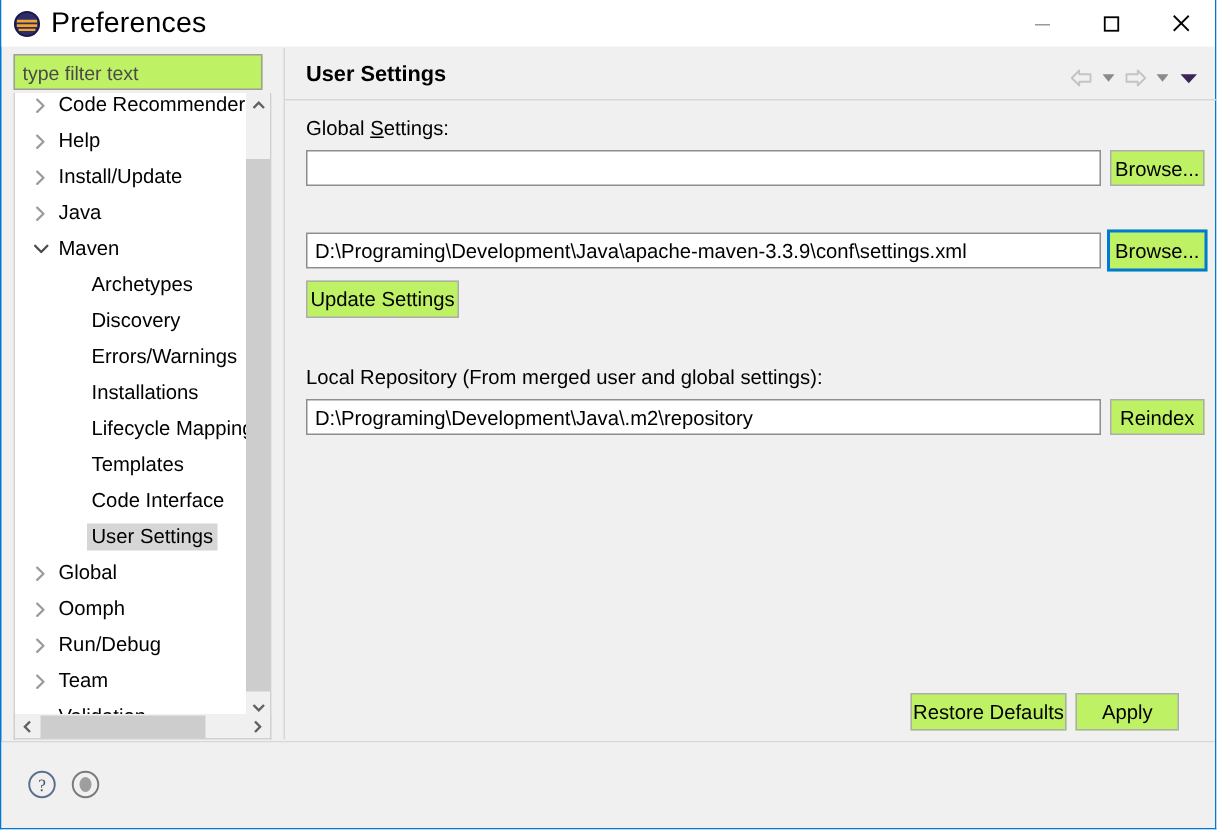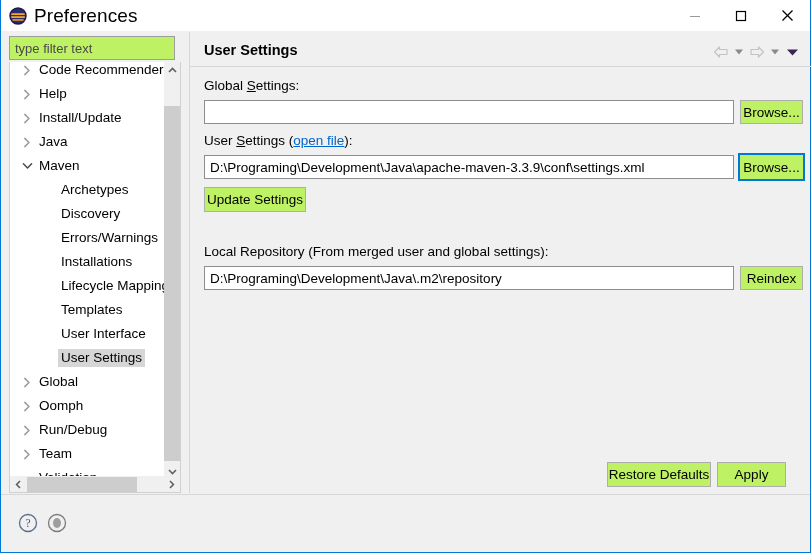--- a/index.html
+++ b/index.html
@@ -266,21 +266,21 @@
         <div class="tree-row lvl2">
           <span class="tree-label">Installations</span>
         </div>
         <div class="tree-row lvl2">
           <span class="tree-label">Lifecycle Mapping</span>
         </div>
         <div class="tree-row lvl2">
           <span class="tree-label">Templates</span>
         </div>
         <div class="tree-row lvl2">
-          <span class="tree-label">User Interface</span>
+          <span class="tree-label">Code Interface</span>
         </div>
         <div class="tree-row lvl2 selected">
           <span class="tree-label">User Settings</span>
         </div>
         <div class="tree-row lvl1">
           <span class="tw">
             <svg width="8" height="11" viewBox="0 0 8 11">
               <polyline points="1.8,1.4 6,5.5 1.8,9.6" fill="none" stroke="#9b9b9b" stroke-width="1.5" stroke-linecap="round" stroke-linejoin="round"></polyline>
             </svg>
           </span>
@@ -375,23 +375,20 @@
       </div>
     </div>
     <div id="title-sep"></div>
 
     <div class="fld-label" style="left:14px; top:46px;">
       <span>Global </span><span class="mn">S</span><span>ettings:</span>
     </div>
     <input class="txtbox" style="left: 14px; top: 68px; width: 530px;" type="text" value="">
     <button class="btn" style="left:550px; top:68px; width:63px; height:24px;">Browse...</button>
 
-    <div class="fld-label" style="left:14px; top:101px;">
-      <span>User </span><span class="mn">S</span><span>ettings (</span><span class="link">open file</span><span>):</span>
-    </div>
     <input class="txtbox" style="left: 14px; top: 123px; width: 530px;" type="text" value="D:\Programing\Development\Java\apache-maven-3.3.9\conf\settings.xml">
     <button class="btn focused" style="left:548px; top:121px; width:67px; height:28px;">Browse...</button>
     <button class="btn" style="left:14px; top:155px; width:102px; height:25px;">Update Settings</button>
 
     <div class="fld-label" style="left:14px; top:212px;">Local Repository (From merged user and global settings):</div>
     <input class="txtbox" style="left: 14px; top: 234px; width: 530px;" type="text" readonly="" value="D:\Programing\Development\Java\.m2\repository">
     <button class="btn" style="left:550px; top:234px; width:63px; height:24px;">Reindex</button>
 
     <button class="btn" style="left:417px; top:430px; width:104px; height:25px;">Restore Defaults</button>
     <button class="btn" style="left:527px; top:430px; width:69px; height:25px;">Apply</button>

